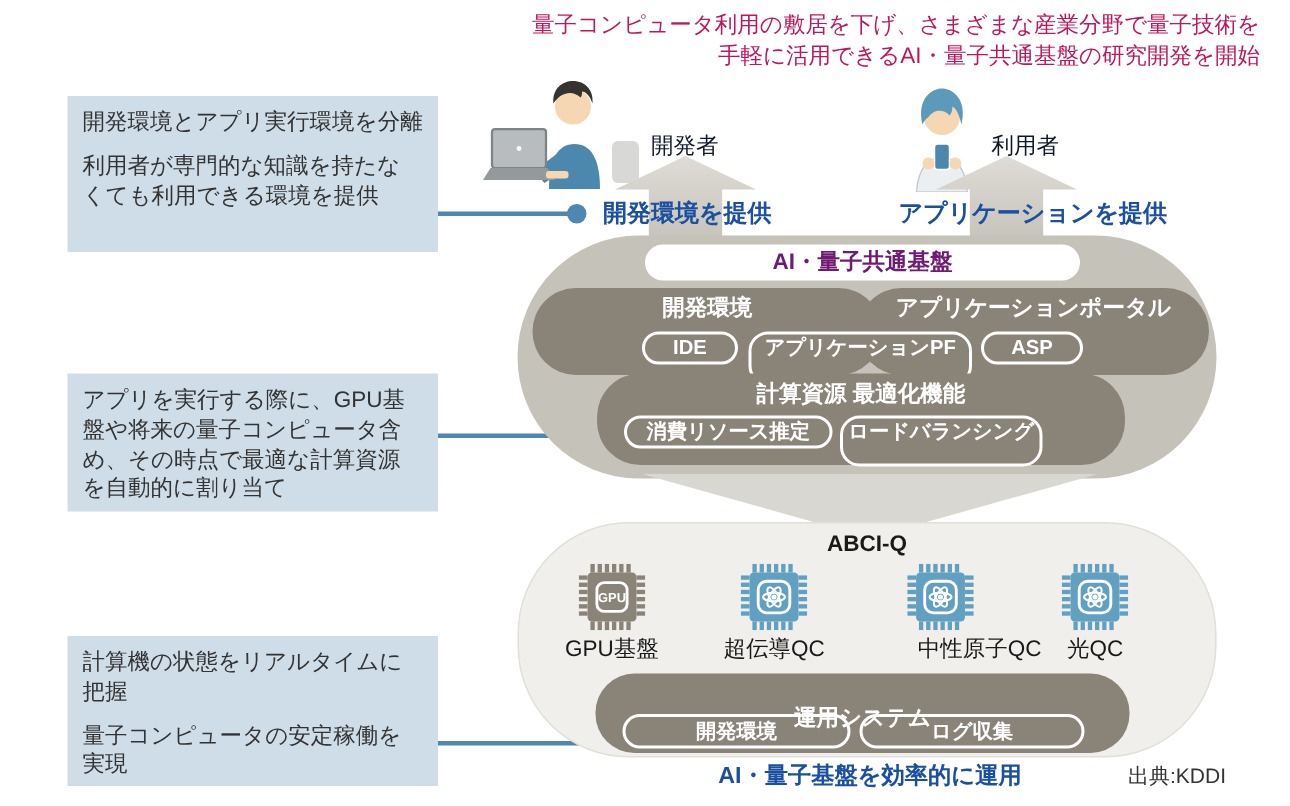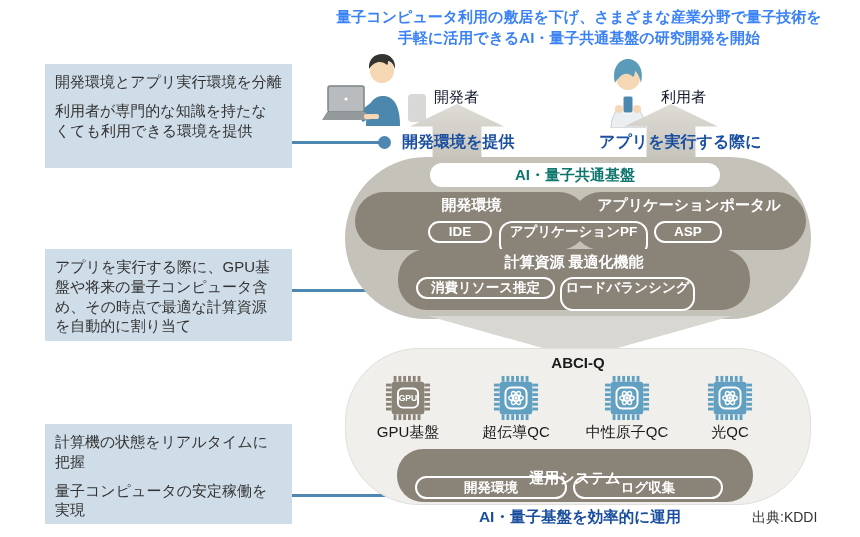--- a/index.html
+++ b/index.html
@@ -1,33 +1,33 @@
 <!DOCTYPE html>
 <html><head>
 <meta charset="utf-8">
 <style>
   html,body{margin:0;padding:0;background:#fff;}
   .canvas{position:relative;width:860px;height:537px;background:#ffffff;
     font-family:"Liberation Sans","DejaVu Sans",sans-serif;overflow:hidden;}
   .abs{position:absolute;}
-  .title{font-weight:bold;font-size:15px;color:#3b82f6;text-align:center;line-height:1.4;}
+  .title{font-weight:normal;font-size:15px;color:#be185d;text-align:right;line-height:1.4;}
   .note{background:#cfdde9;color:#333;font-size:15px;line-height:1.32;
     padding:8px 10px;box-sizing:border-box;}
   .note p{margin:0 0 9px 0;}
   .note p:last-child{margin:0;}
   .connector{height:3px;background:#4d87b2;}
   .connector .dot{position:absolute;right:-11px;top:-5px;width:13px;height:13px;
     border-radius:50%;background:#4d87b2;}
   .actor-label{font-size:15px;color:#0f172a;white-space:nowrap;}
   .arrow-up{clip-path:polygon(50% 0,100% 40%,76% 40%,76% 100%,24% 100%,24% 40%,0 40%);
     background:linear-gradient(180deg,#dedcd6 0%,#c6c3ba 100%);}
   .blue-label{color:#1b4fa0;font-weight:bold;font-size:16px;white-space:nowrap;}
   .blob{background:#c5c2b9;border-radius:82px;}
   .white-pill{background:#fff;border-radius:12px;text-align:center;font-weight:bold;
-    font-size:15px;color:#0f766e;}
+    font-size:15px;color:#701a75;}
   .dark-pill{background:#8a8377;border-radius:29px;}
   .dark-pill-label{color:#fff;font-weight:bold;font-size:15px;text-align:center;white-space:nowrap;}
   .outline-pill{border:2px solid #fff;border-radius:13px;color:#fff;font-weight:bold;
     font-size:13.5px;text-align:center;box-sizing:border-box;white-space:nowrap;}
   .funnel{background:#d9d7d1;clip-path:polygon(0 0,100% 0,60% 100%,40% 100%);}
   .abci{background:#f0efeb;border:1px solid #e0dfda;border-radius:74px;box-sizing:border-box;}
   .abci-title{font-weight:bold;font-size:15px;color:#1a1a1a;text-align:center;}
   .chip-label{font-size:15px;color:#1a1a1a;text-align:center;white-space:nowrap;}
   .center-text{text-align:center;}
   .source{font-size:14px;color:#333;white-space:nowrap;}
@@ -84,21 +84,21 @@
     <rect x="26" y="40" width="10" height="17" rx="2" fill="#4c88ad" stroke="#fff" stroke-width="1"></rect>
     <circle cx="22" cy="53" r="4" fill="#f6d7b4"></circle>
     <circle cx="40" cy="53" r="4" fill="#f6d7b4"></circle>
   </svg>
   <div class="abs actor-label" style="left:661px;top:88px;">利用者</div>
 
   <div class="abs arrow-up" style="left:410px;top:104px;width:94px;height:56px;"></div>
   <div class="abs arrow-up" style="left:624px;top:104px;width:94px;height:56px;"></div>
 
   <div class="abs blue-label" style="left:402px;top:132px;">開発環境を提供</div>
-  <div class="abs blue-label" style="left:599px;top:132px;">アプリを実行する際に</div>
+  <div class="abs blue-label" style="left:599px;top:132px;">アプリケーションを提供</div>
 
   <div class="abs blob" style="left:345px;top:157px;width:466px;height:162px;"></div>
   <div class="abs white-pill" style="left:430px;top:163px;width:290px;height:24px;line-height:24px;">AI・量子共通基盤</div>
 
   <div class="abs dark-pill" style="left:355px;top:192px;width:233px;height:58px;">
     <div class="dark-pill-label" style="padding-top:4px;">開発環境</div>
   </div>
   <div class="abs dark-pill" style="left:572px;top:192px;width:234px;height:58px;">
     <div class="dark-pill-label" style="padding-top:4px;">アプリケーションポータル</div>
   </div>
@@ -255,21 +255,21 @@
     <g stroke="#fff" fill="none" stroke-width="1.4">
       <ellipse cx="24" cy="24" rx="7.6" ry="3"></ellipse>
       <ellipse cx="24" cy="24" rx="7.6" ry="3" transform="rotate(60 24 24)"></ellipse>
       <ellipse cx="24" cy="24" rx="7.6" ry="3" transform="rotate(120 24 24)"></ellipse>
     </g>
     <circle cx="24" cy="24" r="1.8" fill="#fff"></circle>
   </svg>
 
   <div class="abs chip-label" style="left:353px;top:423px;width:110px;">GPU基盤</div>
   <div class="abs chip-label" style="left:461px;top:423px;width:110px;">超伝導QC</div>
-  <div class="abs chip-label" style="left:572px;top:423px;width:110px;">中性原子QC</div>
+  <div class="abs chip-label" style="left:598px;top:423px;width:110px;">中性原子QC</div>
   <div class="abs chip-label" style="left:675px;top:423px;width:110px;">光QC</div>
 
   <div class="abs dark-pill" style="left:397px;top:449px;width:356px;height:53px;border-radius:26px;">
     <div class="dark-pill-label" style="padding-top:20px;">運用システム</div>
   </div>
   <div class="abs outline-pill" style="left:415px;top:476px;width:152px;height:23px;line-height:19px;">開発環境</div>
   <div class="abs outline-pill" style="left:573px;top:476px;width:150px;height:23px;line-height:19px;">ログ収集</div>
 
   <div class="abs blue-label center-text" style="left:418px;top:507px;width:324px;font-size:15.5px;">AI・量子基盤を効率的に運用</div>
   <div class="abs source" style="left:752px;top:509px;">出典:KDDI</div>

